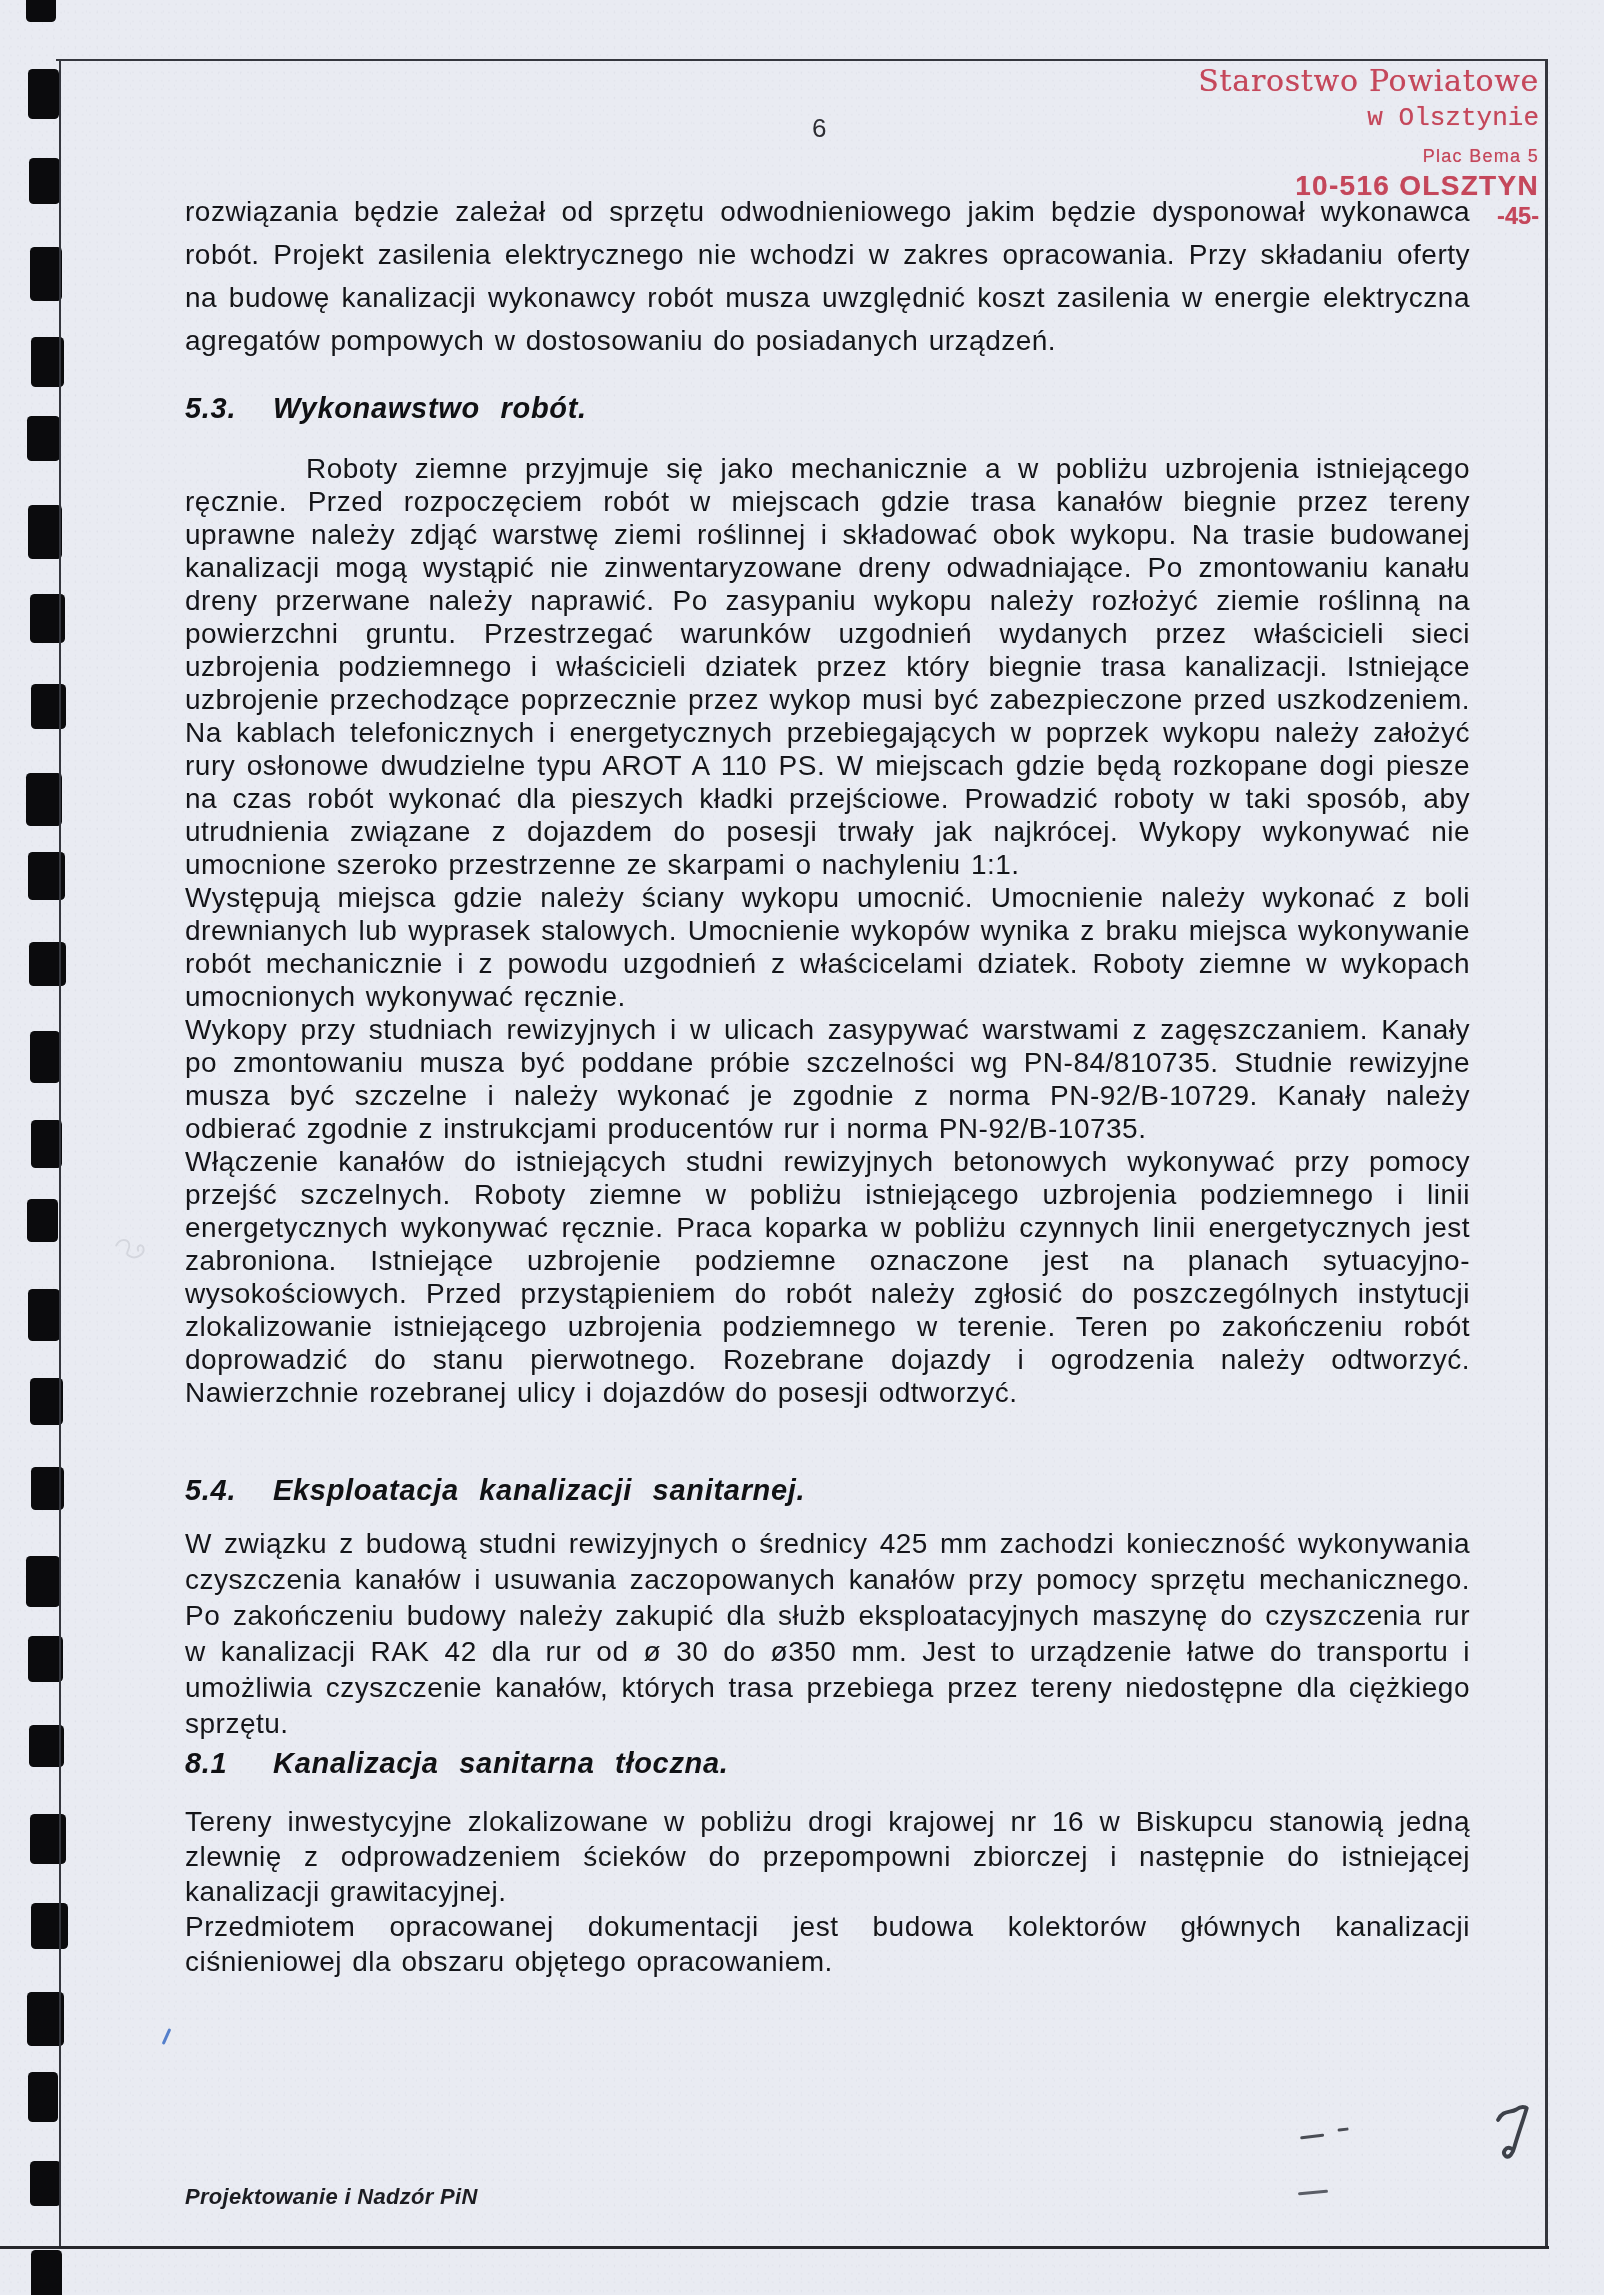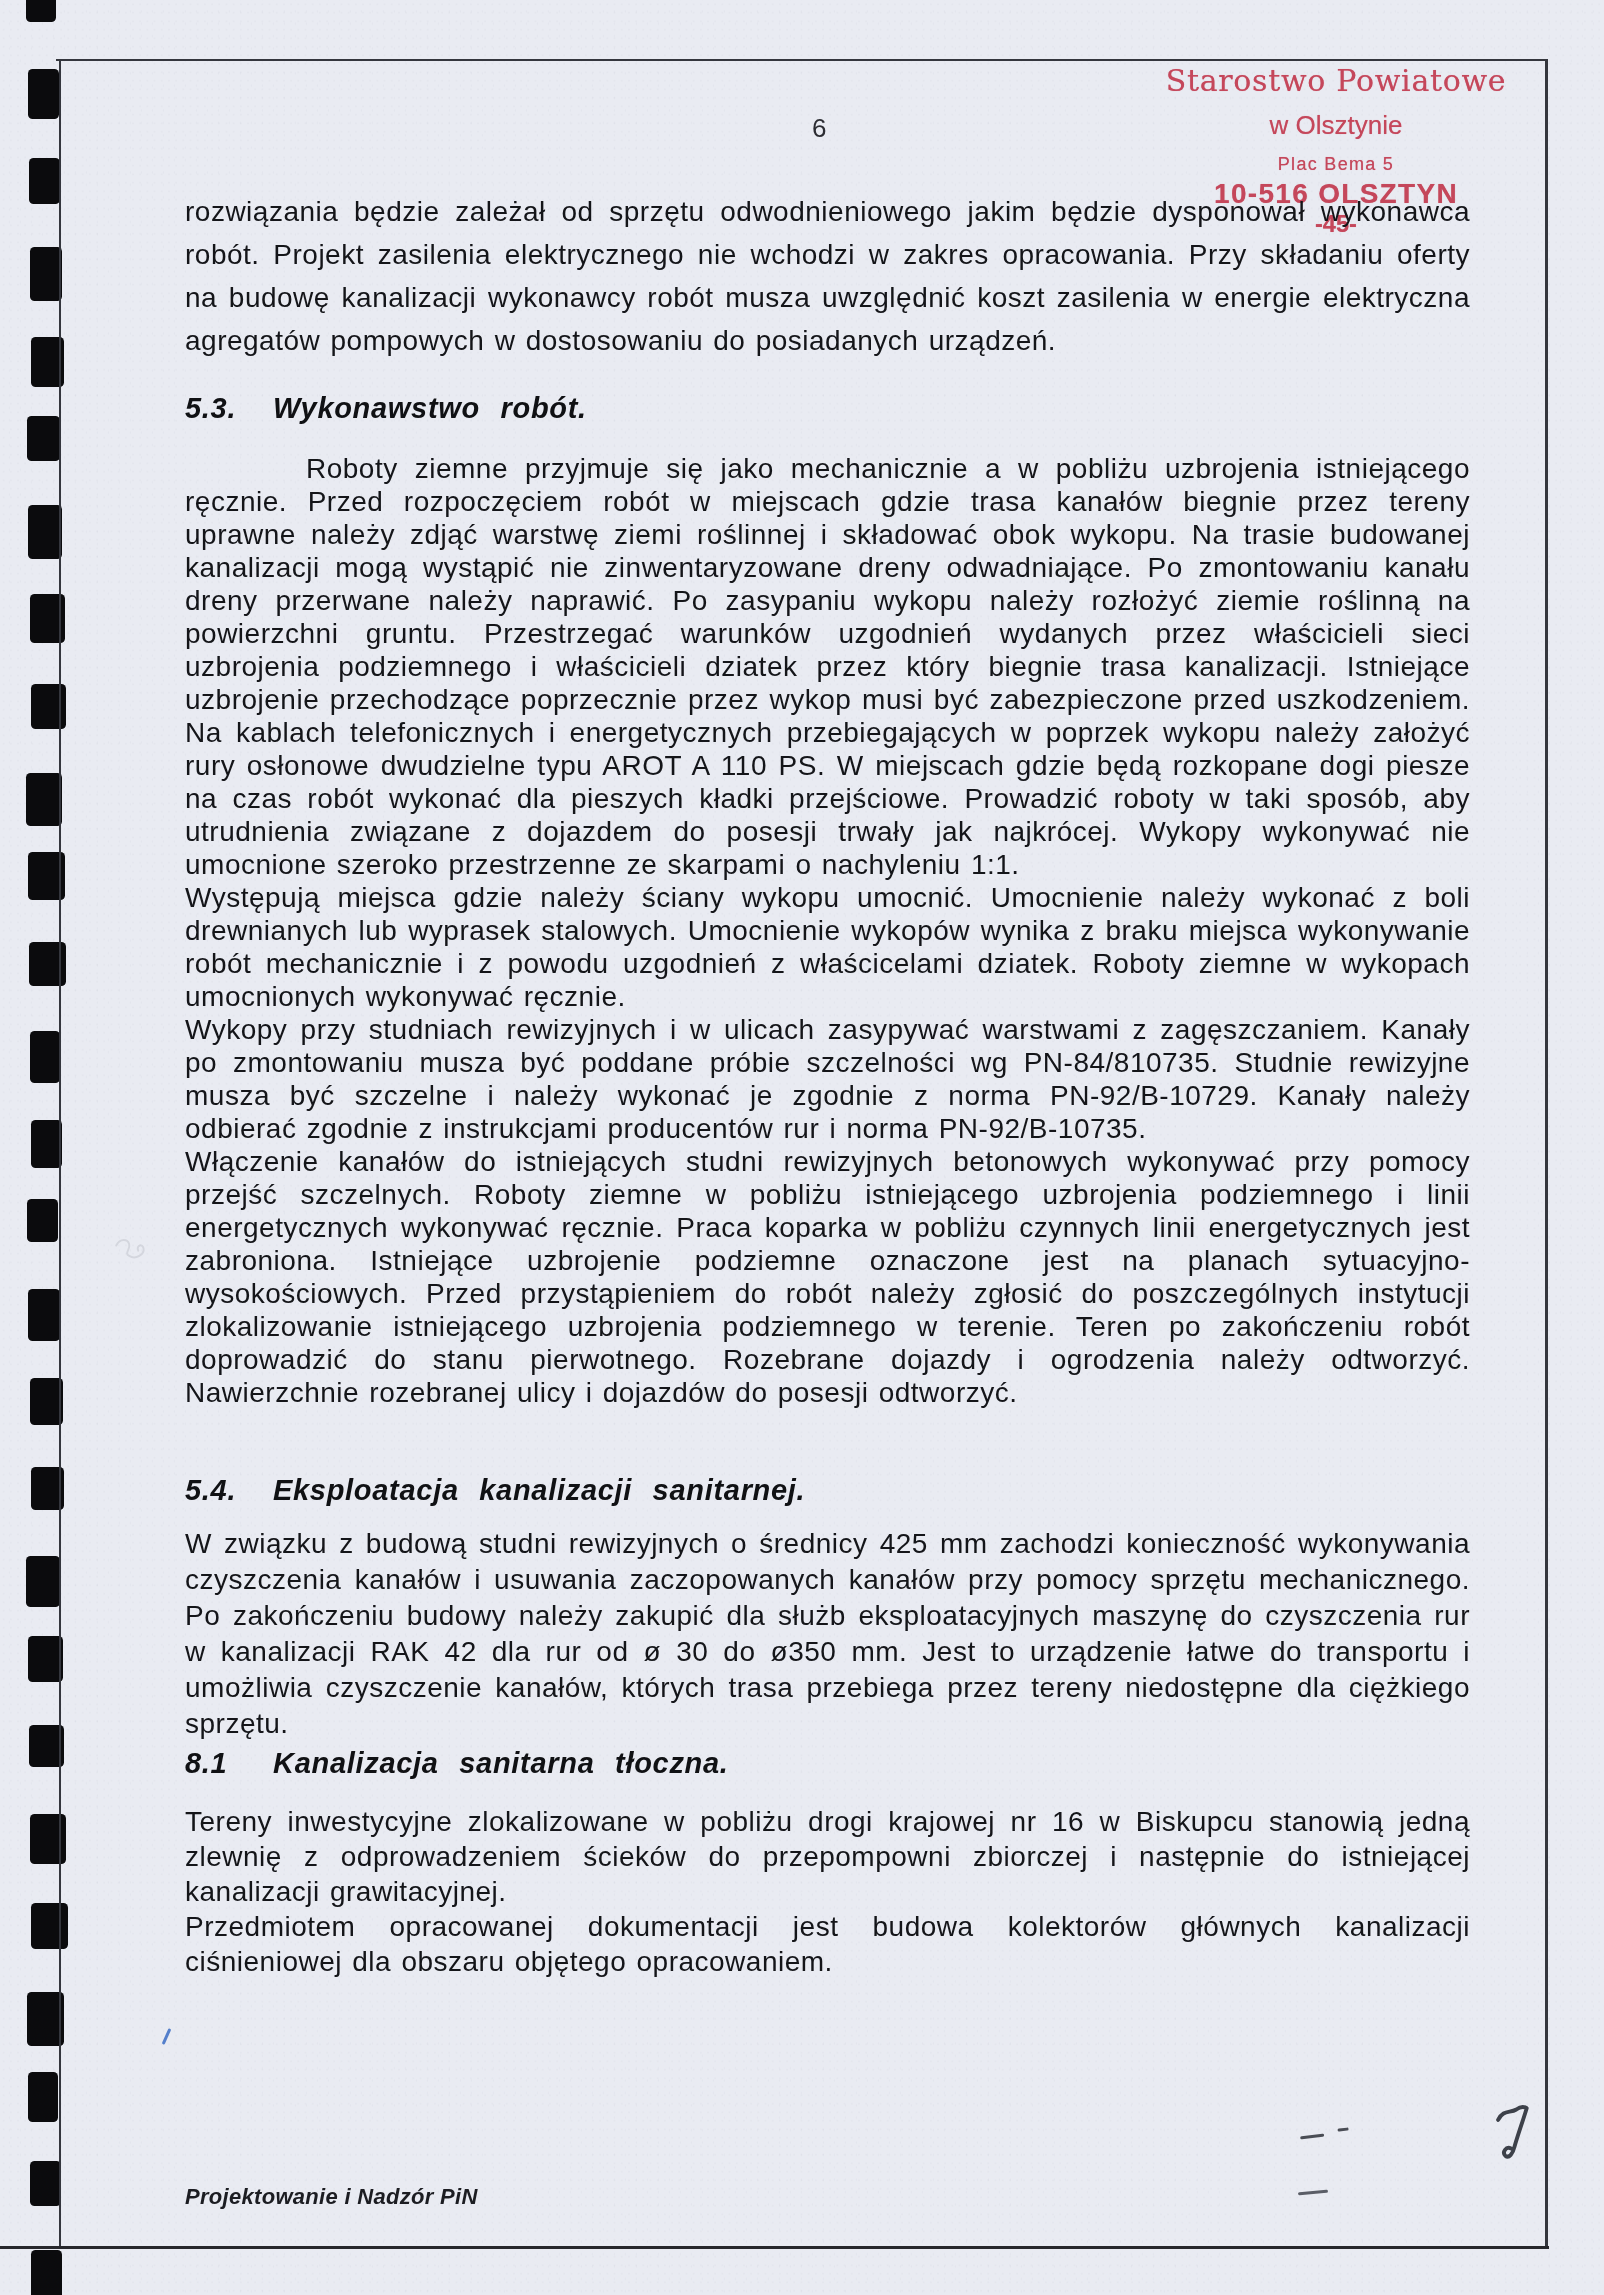--- a/index.html
+++ b/index.html
@@ -21,24 +21,24 @@
   
   .frame{position:absolute;background:#34363d;}
   .frame-top{left:56px;top:59px;width:1491px;height:2px;}
   .frame-left{left:59px;top:59px;width:2px;height:2189px;}
   .frame-right{left:1545px;top:59px;width:2.6px;height:2189px;}
   .frame-bottom{left:0px;top:2246px;width:1549px;height:3.3px;background:#26272c;}
 
   .pageno{position:absolute;left:812px;top:113px;font-size:26px;color:#2c2d33;letter-spacing:0.7px;}
 
   
-  .stamp{position:absolute;left:1133px;top:63px;width:406px;text-align:center;color:#c23a4f;opacity:.92;}
+  .stamp{position:absolute;left:1133px;top:63px;width:406px;text-align:right;color:#c23a4f;opacity:.92;}
   .stamp div{text-shadow:0 0 0.7px rgba(194,58,79,.65);}
   .stamp-l1{font-family:"DejaVu Serif", serif;font-size:30px;letter-spacing:0.7px;}
-  .stamp-l2{font-family:Liberation Sans, sans-serif;font-size:26px;margin-top:12px;}
+  .stamp-l2{font-family:Liberation Mono, monospace;font-size:26px;margin-top:5px;}
   .stamp-l3{font-size:18px;margin-top:13px;letter-spacing:1.3px;}
   .stamp-l4{font-size:28px;margin-top:2.6px;font-weight:bold;letter-spacing:1.3px;}
   .stamp-l5{font-size:23.6px;margin-top:1.3px;font-weight:bold;}
 
   
   .txt{
     position:absolute;left:185px;width:1285px;
     font-size:28px;letter-spacing:0.5px;word-spacing:2px;
     text-align:justify;color:#141519;
   }

